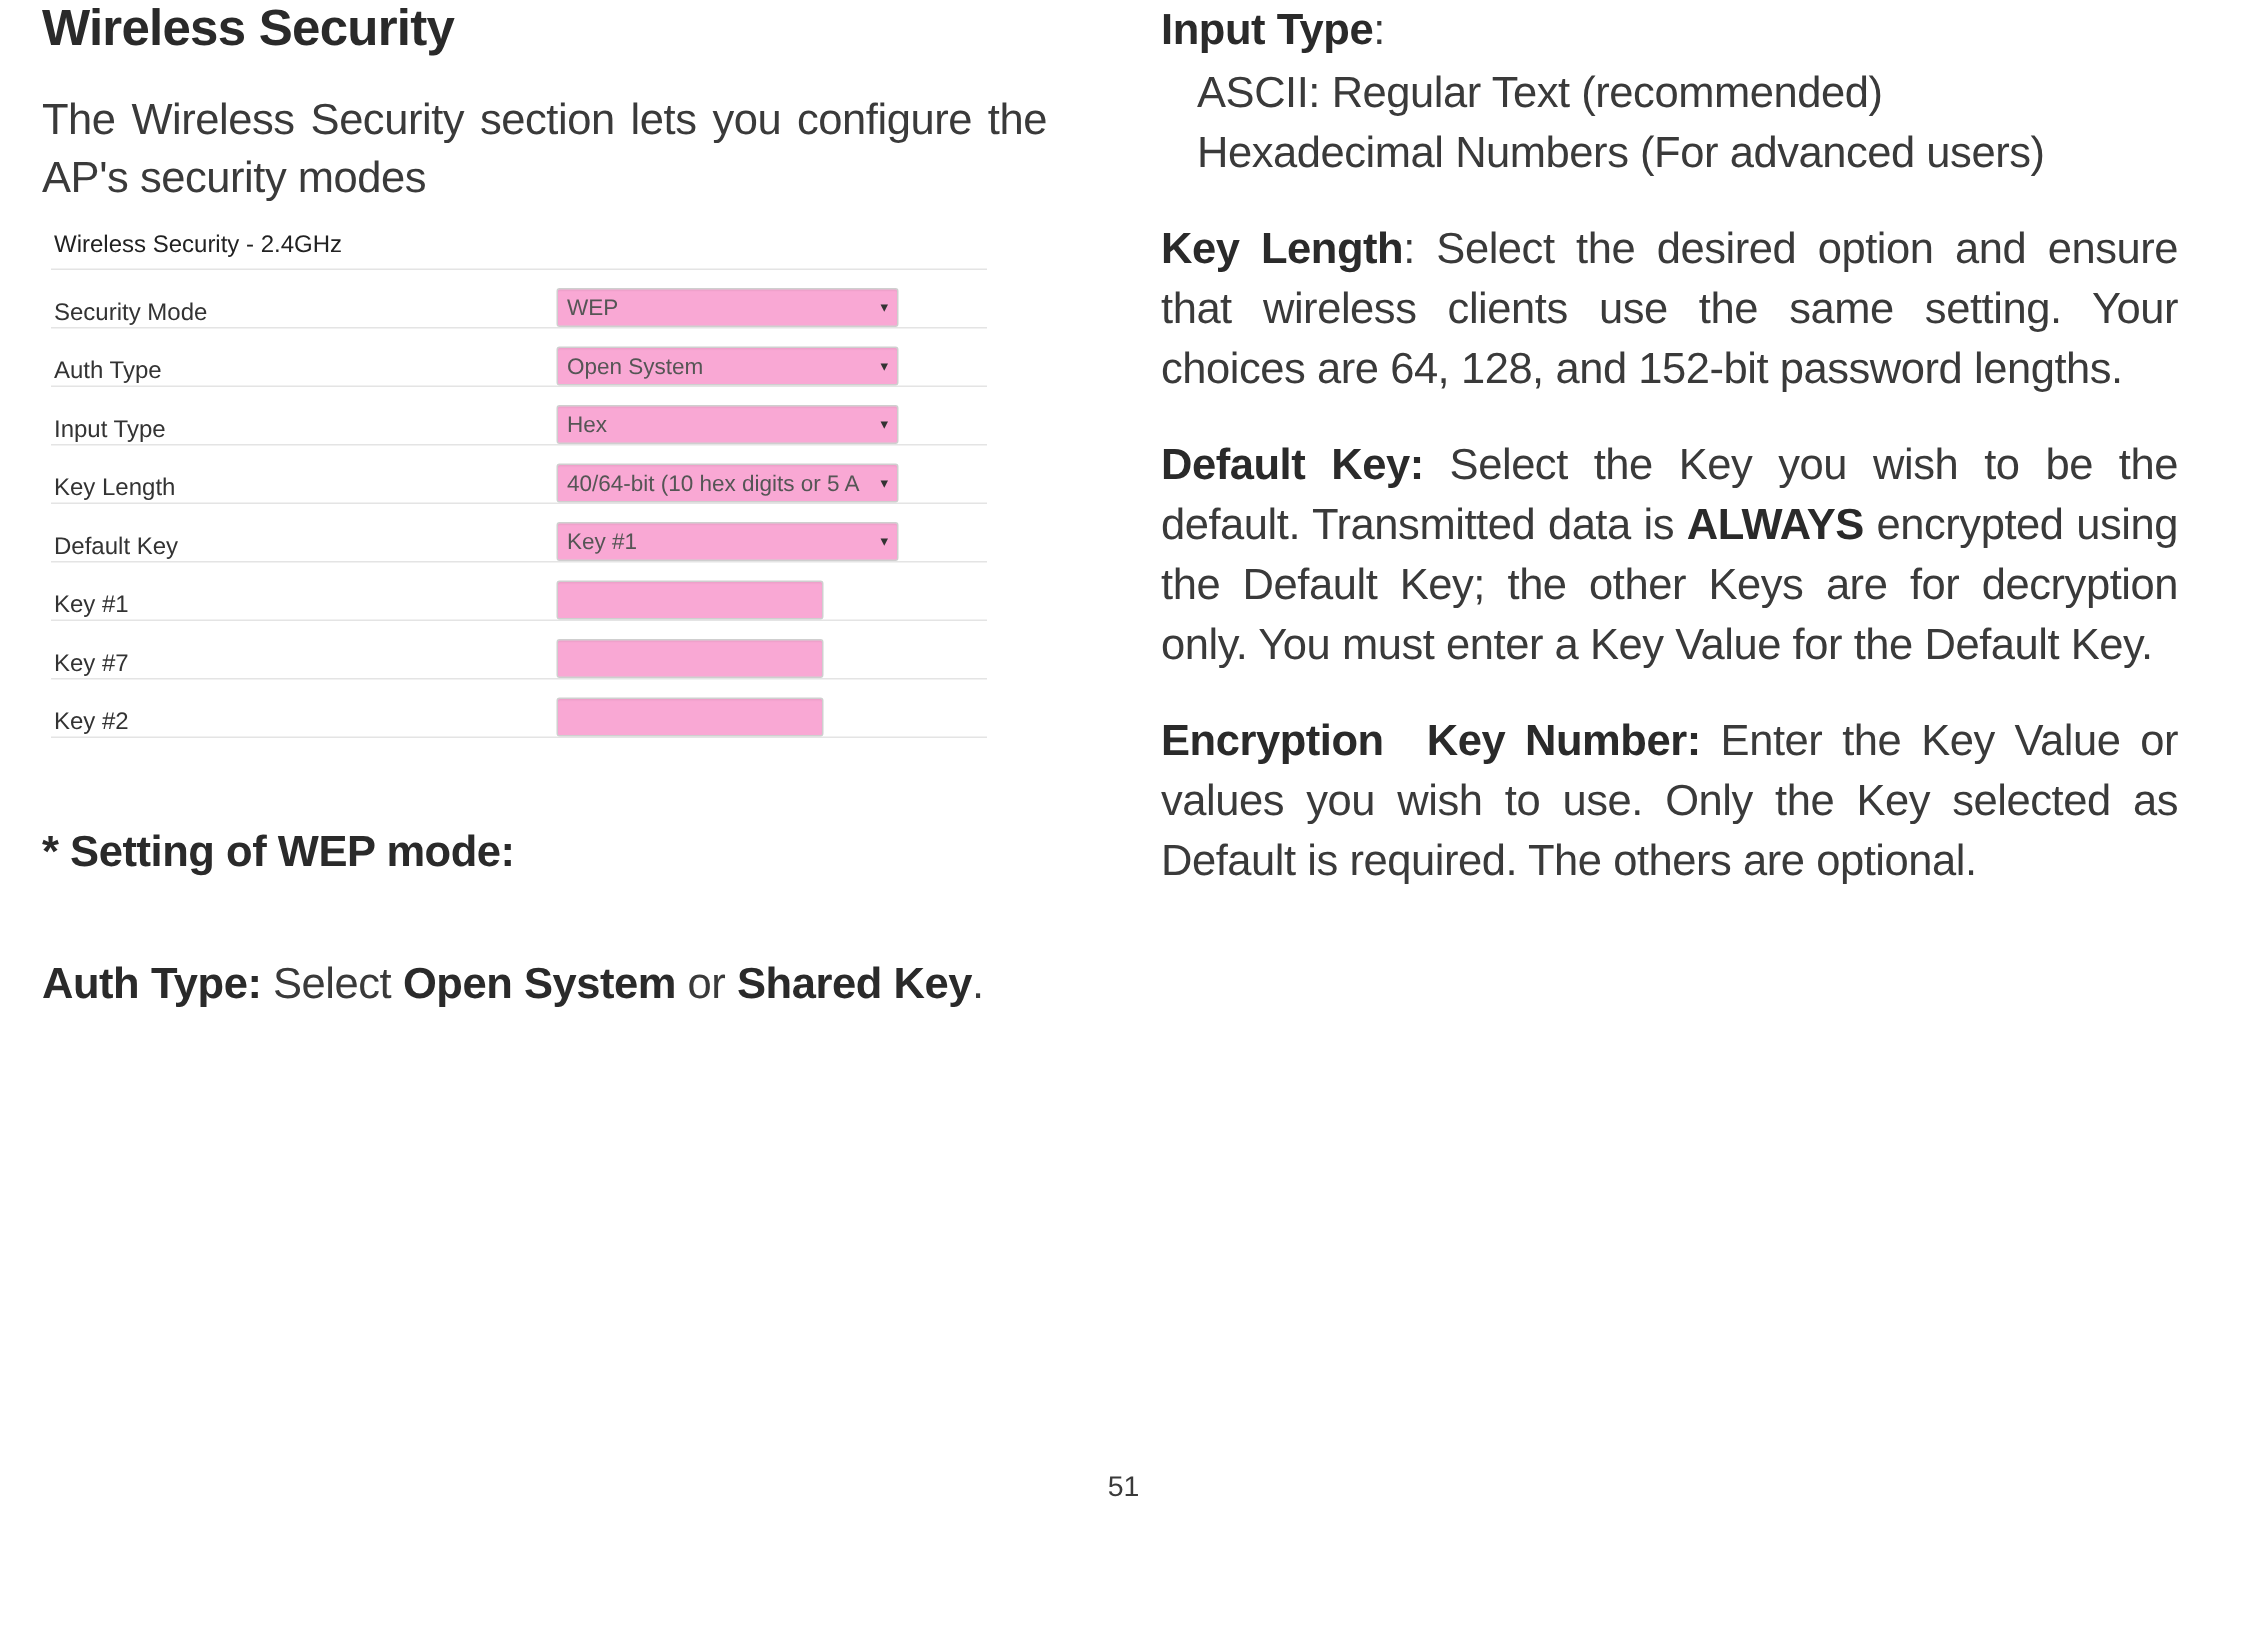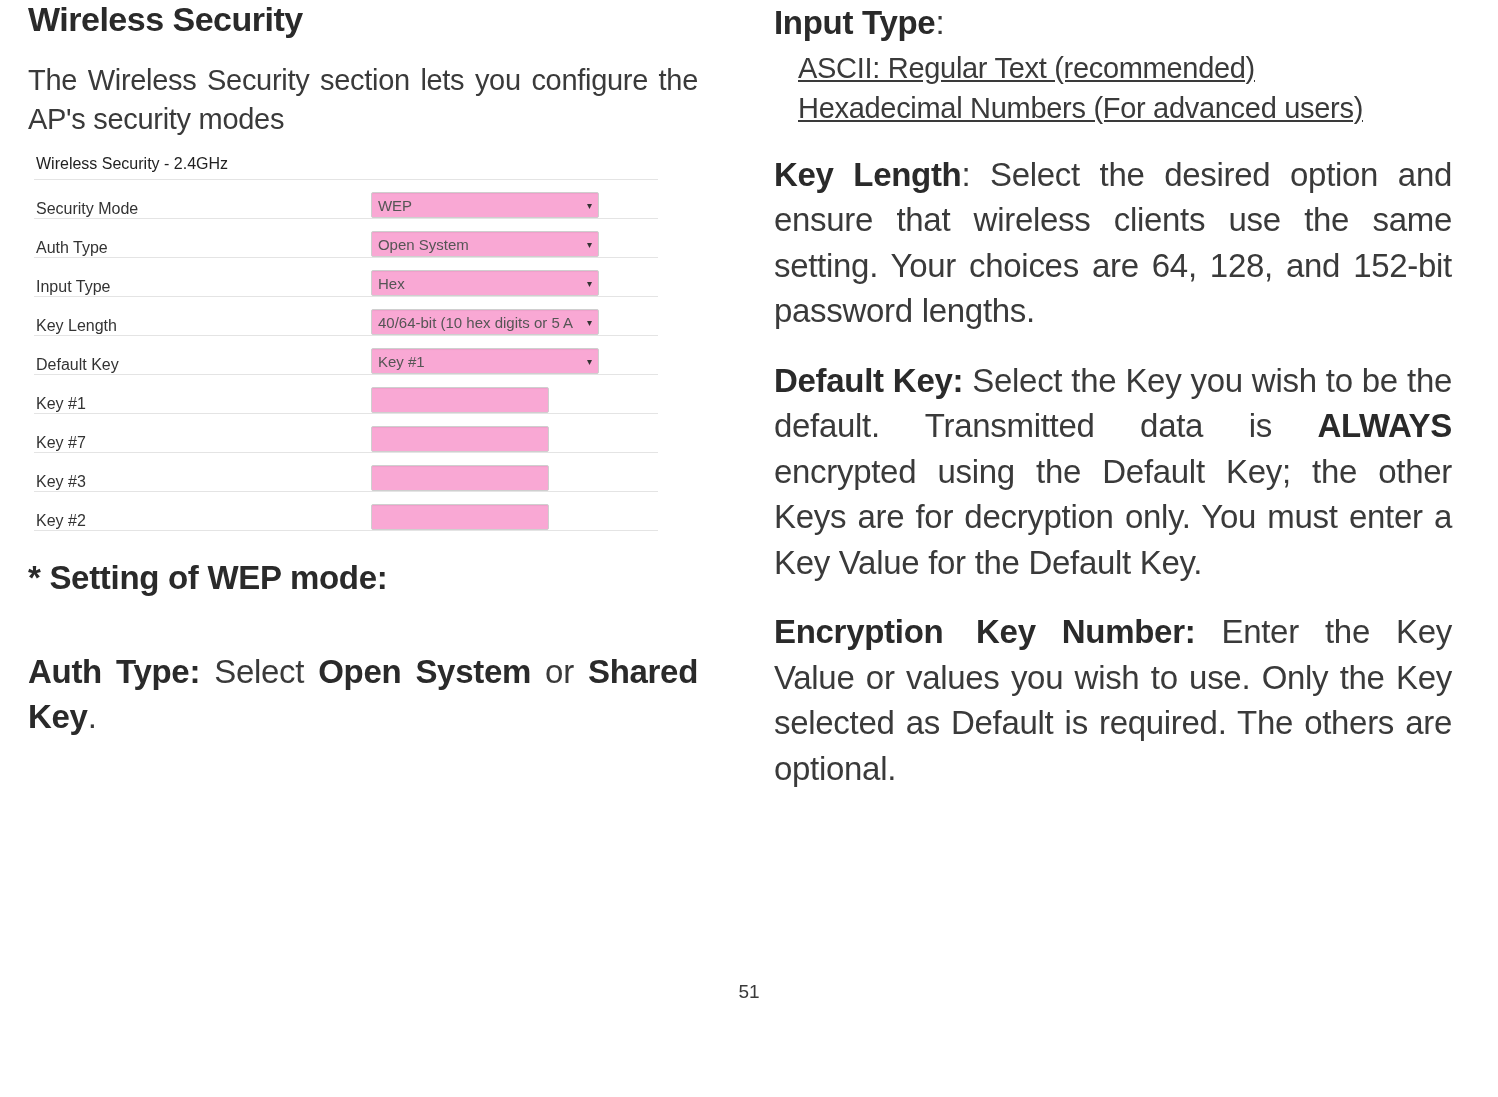--- a/index.html
+++ b/index.html
@@ -33,21 +33,21 @@
   }
   .intro {
     font-size: 29px;
     line-height: 1.35;
     margin: 0 0 10px 0;
     text-align: justify;
     font-stretch: condensed;
     letter-spacing: -0.3px;
   }
   .shot {
-    margin: 4px 0 24px 6px;
+    margin: 4px 0 56px 6px;
     width: 624px;
     font-family: Arial, Helvetica, sans-serif;
   }
   .shot-head {
     font-size: 16px;
     color: #222;
     padding: 6px 4px 6px 2px;
   }
   .shot-table {
     border-top: 1px solid #e4e4e4;
@@ -88,38 +88,37 @@
   }
   .fake-select .caret {
     font-size: 10px;
     color: #333;
     margin-left: 4px;
   }
   .fake-input {
     width: 178px;
   }
   .para {
-    font-size: 33px;
+    font-size: 29px;
     line-height: 1.38;
     margin: 0 0 24px 0;
     text-align: justify;
     font-stretch: condensed;
     letter-spacing: -0.3px;
   }
   .para-last { margin-bottom: 24px; margin-top: 48px; }
   .indent-block {
     margin: 2px 0 24px 0;
   }
   .indent-line {
     font-size: 29px;
     line-height: 1.38;
     padding-left: 24px;
     font-stretch: condensed;
     letter-spacing: -0.3px;
-    text-decoration: underline;
   }
   .b { font-weight: 700; color: #2a2a2a; }
   .pagenum {
     position: absolute;
     left: 0; right: 0;
     bottom: 18px;
     text-align: center;
     font-size: 19px;
     color: #3a3a3a;
     font-family: Arial, sans-serif;
@@ -192,26 +191,20 @@
                 <div class="fake-input"></div>
               </div>
             </div>
             <div class="shot-row">
               <div class="shot-label">Key #7</div>
               <div class="shot-control">
                 <div class="fake-input"></div>
               </div>
             </div>
             <div class="shot-row">
-              <div class="shot-label">Key #3</div>
-              <div class="shot-control">
-                <div class="fake-input"></div>
-              </div>
-            </div>
-            <div class="shot-row">
               <div class="shot-label">Key #2</div>
               <div class="shot-control">
                 <div class="fake-input"></div>
               </div>
             </div>
           </div>
     </div>
 
 
     <p class="para">

